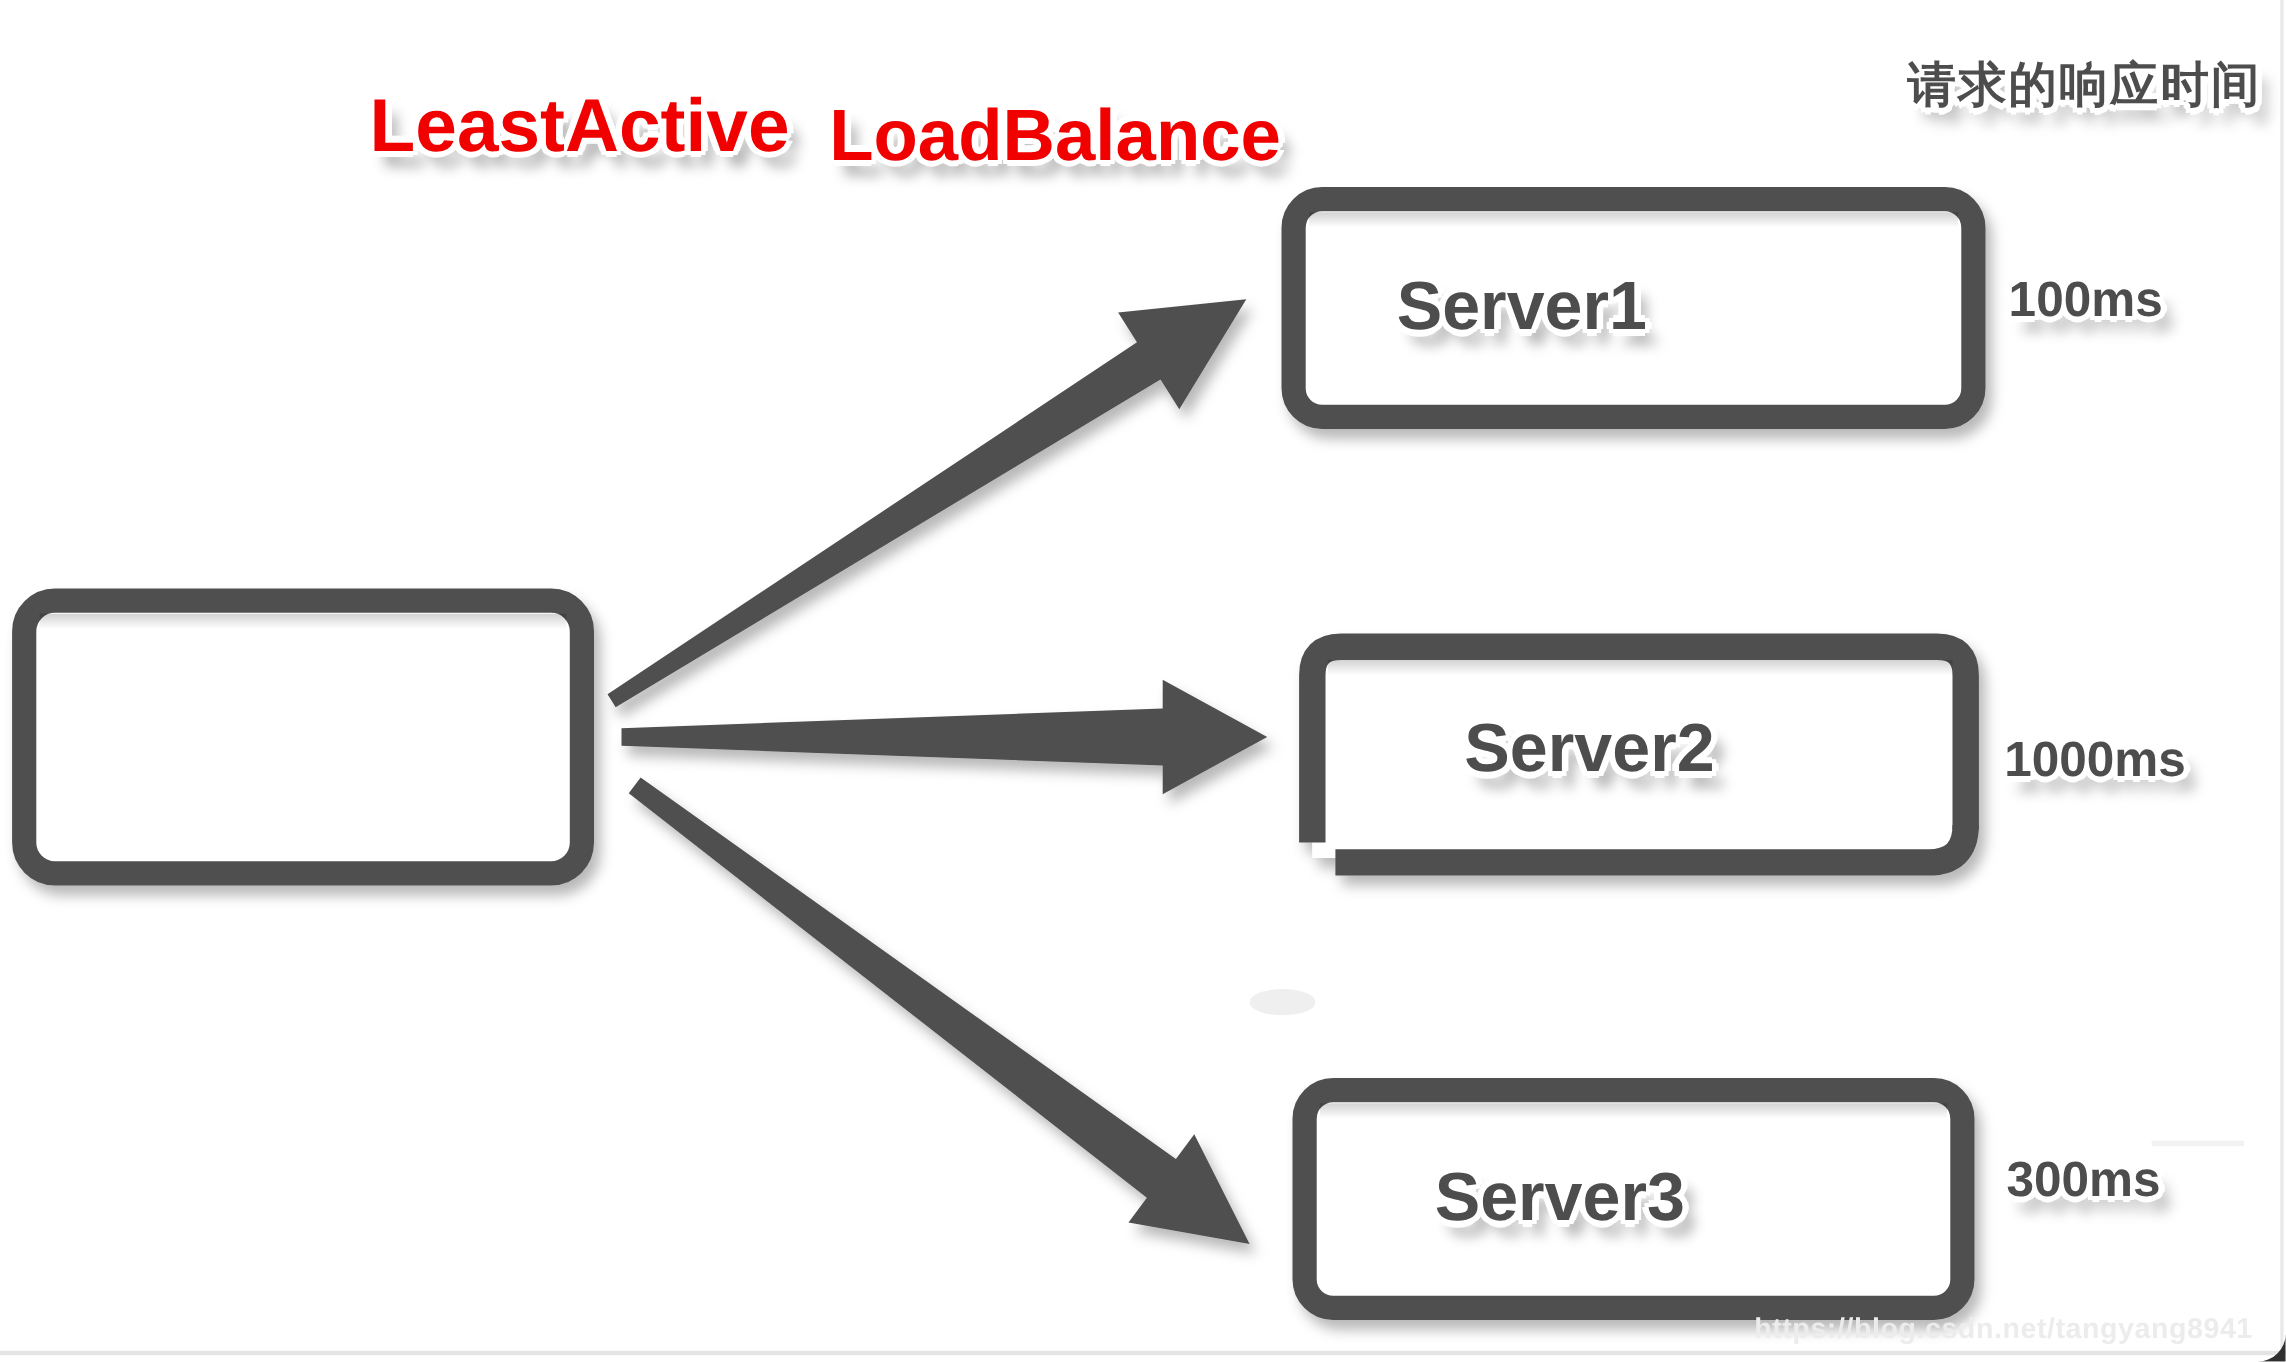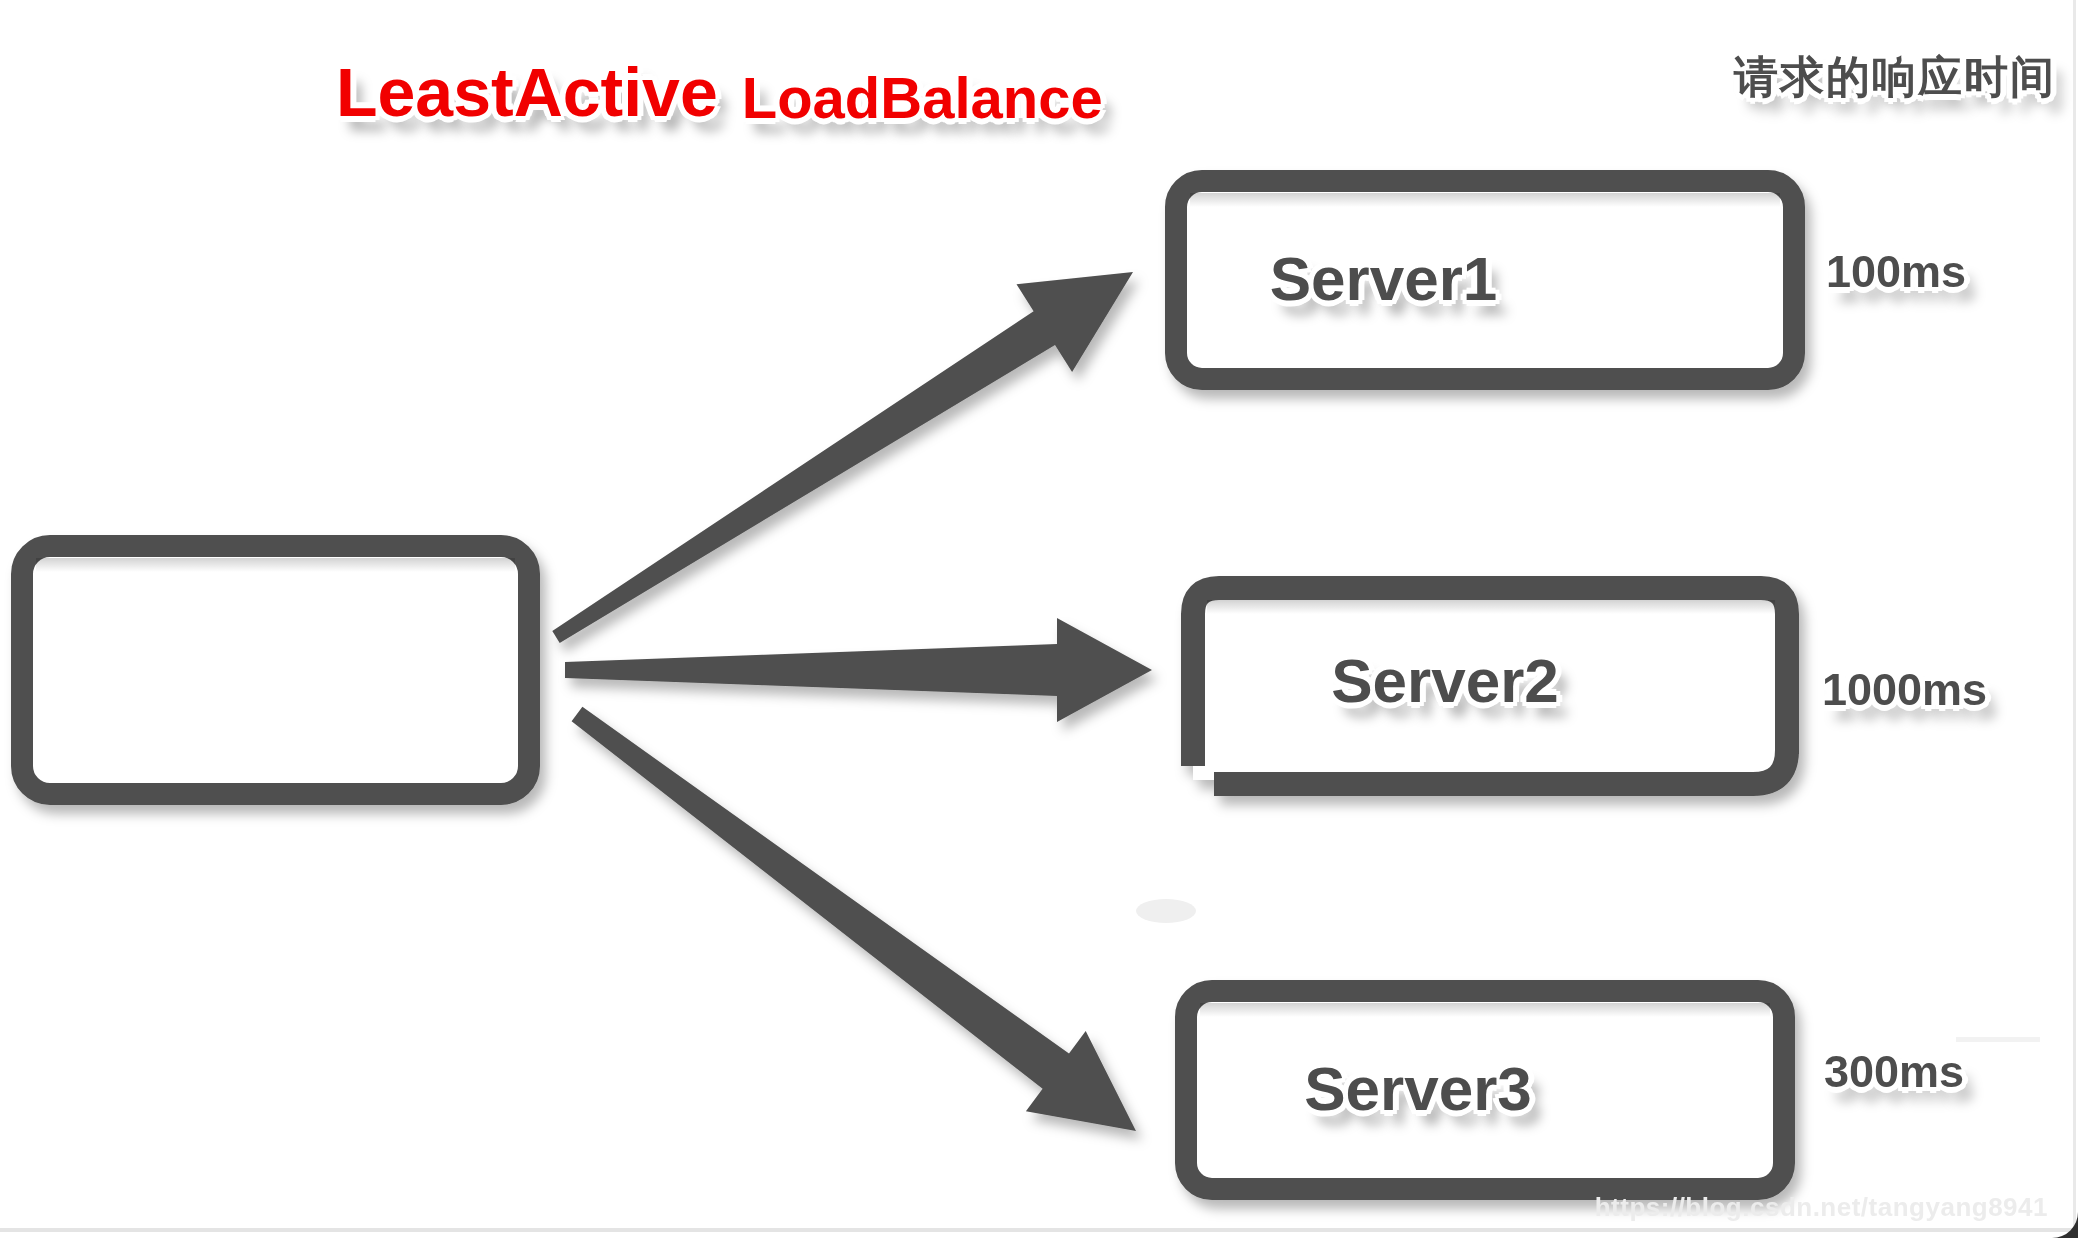--- a/index.html
+++ b/index.html
@@ -18,25 +18,25 @@
     white-space:nowrap;
     text-shadow:
       -4px -4px 0 #fff, 0 -4px 0 #fff, 4px -4px 0 #fff,
       -4px 0 0 #fff,                 4px 0 0 #fff,
       -4px 4px 0 #fff, 0 4px 0 #fff, 4px 4px 0 #fff,
       -6px 0 0 #fff, 6px 0 0 #fff, 0 6px 0 #fff, 0 -6px 0 #fff,
       10px 14px 12px rgba(0,0,0,0.35);
   }
   .red{color:#f10000;}
   #page-title{
-    position:absolute;left:336px;top:48px;
-    display:flex;align-items:flex-end;gap:24px;
+    position:absolute;left:336px;top:68px;
+    display:flex;align-items:center;gap:36px;
   }
   #title-word1{font-size:68px;}
-  #title-word2{font-size:58px;margin-top:16px;}
+  #title-word2{font-size:66px;margin-top:16px;}
   #header-note{right:22px;top:48px;font-size:44px;letter-spacing:2px;}
   .node-label{
     display:flex;align-items:center;justify-content:center;
     box-sizing:border-box;
   }
   #client-label{left:11px;top:535px;width:529px;height:270px;font-size:66px;padding-right:70px;}
   #server1-label{left:1165px;top:170px;width:527px;height:216px;font-size:62px;padding-right:90px;}
   #server2-label{left:1181px;top:576px;width:618px;height:208px;font-size:62px;padding-right:90px;}
   #server3-label{left:1175px;top:980px;width:576px;height:216px;font-size:62px;padding-right:90px;}
   .time-label{font-size:45px;}

